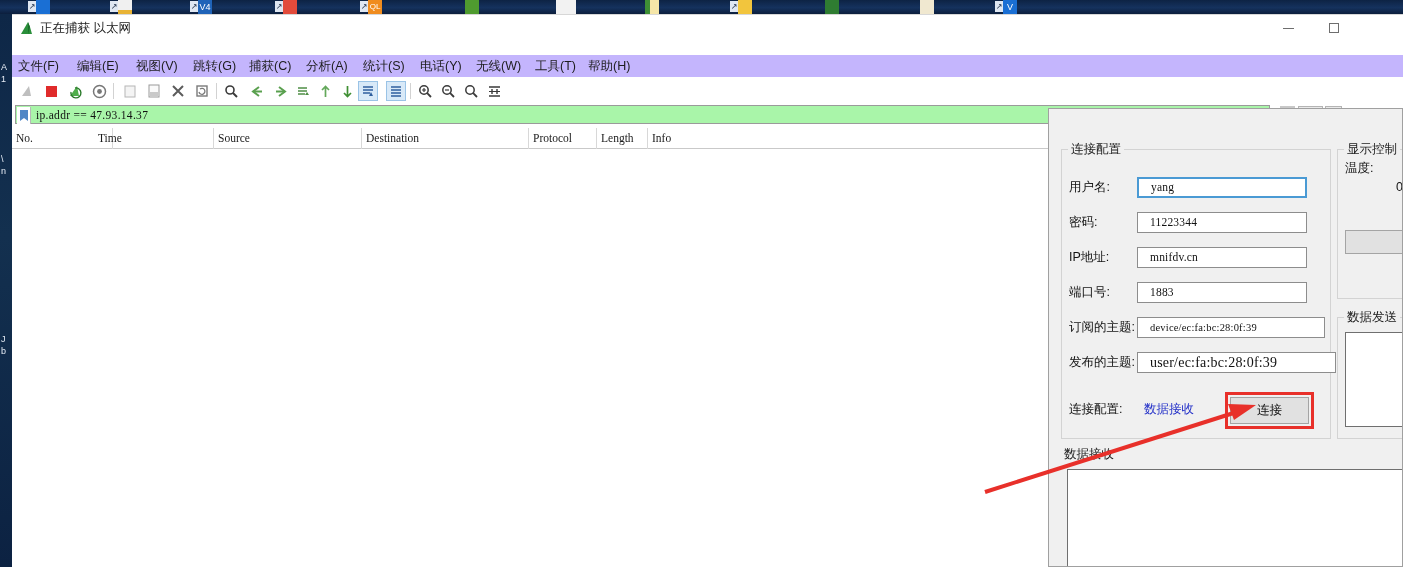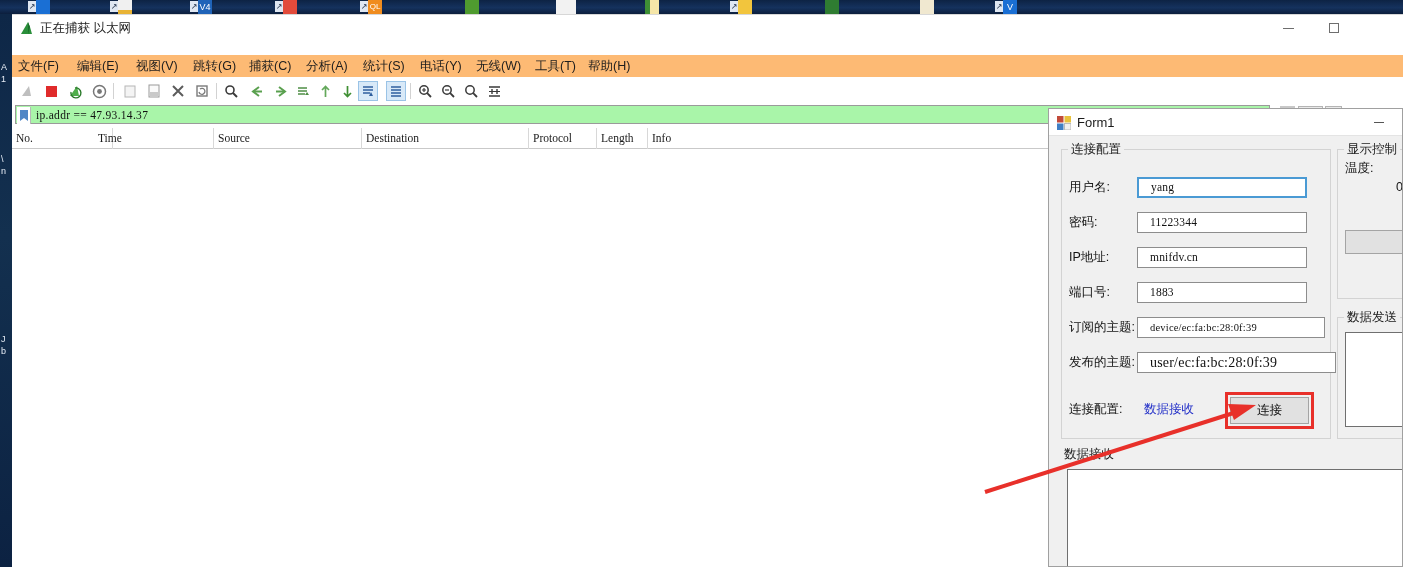--- a/index.html
+++ b/index.html
@@ -59,21 +59,21 @@
   .cap-btn {
     position: absolute; top: 0; width: 46px; height: 26px;
     display: flex; align-items: center; justify-content: center;
   }
   .cap-min-line { width: 11px; height: 1px; background: #6e6e6e; }
   .cap-max-sq { width: 10px; height: 10px; border: 1px solid #6e6e6e; }
 
   
   .ws-menubar {
     position: absolute; left: 0; top: 40px; width: 1391px; height: 22px;
-    background: #fdba74;
+    background: #c4b5fd;
   }
   .menu-item {
     position: absolute; top: 0px; height: 22px; line-height: 22px;
     font-size: 12.5px; color: #1d1d1d; white-space: nowrap; padding: 0 3px;
   }
 
   
   .ws-toolbar {
     position: absolute; left: 0; top: 64px; width: 1391px; height: 24px;
     background: #ffffff;
@@ -427,34 +427,20 @@
       <div class="col-hdr" style="left:517px;width:68px">Protocol</div>
       <div class="col-hdr" style="left:585px;width:51px">Length</div>
       <div class="col-hdr" style="left:636px;width:755px;border-right:none">Info</div>
     </div>
 
     <div class="ws-listbody"></div>
   </div>
 
   <div class="form-window">
 
-    <div class="form-titlebar">
-      <div class="form-icon">
-        <svg width="14" height="14" viewBox="0 0 14 14">
-          <rect x="0" y="0" width="6.5" height="6.5" fill="#c24a3a"></rect>
-          <rect x="7.5" y="0" width="6.5" height="6.5" fill="#e8c13c"></rect>
-          <rect x="0" y="7.5" width="6.5" height="6.5" fill="#3f7fc4"></rect>
-          <rect x="7.5" y="7.5" width="6.5" height="6.5" fill="#f0f0f0" stroke="#b9b9b9"></rect>
-        </svg>
-      </div>
-      <div class="form-title">Form1</div>
-      <div class="form-min">
-          <div class="form-min-line"></div>
-        </div>
-    </div>
 
     <div class="groupbox" style="left:12px;top:40px;width:270px;height:290px">
       <div class="gb-title">连接配置</div>
 
       <div class="fld-label" style="left:7px;top:29px">用户名:</div>
       <div class="fld-input focused" style="left:75px;top:27px;width:170px">yang</div>
 
       <div class="fld-label" style="left:7px;top:64px">密码:</div>
       <div class="fld-input" style="left:75px;top:62px;width:170px">11223344</div>
 

